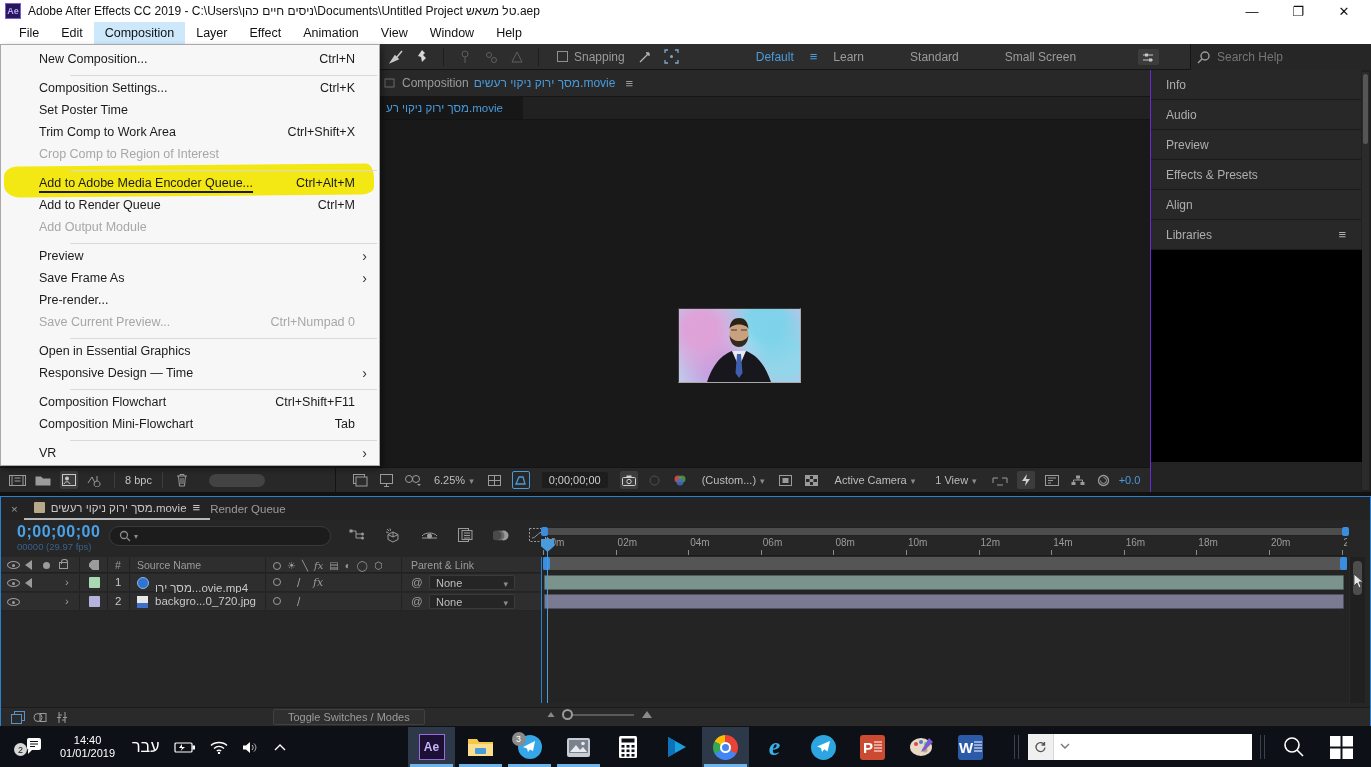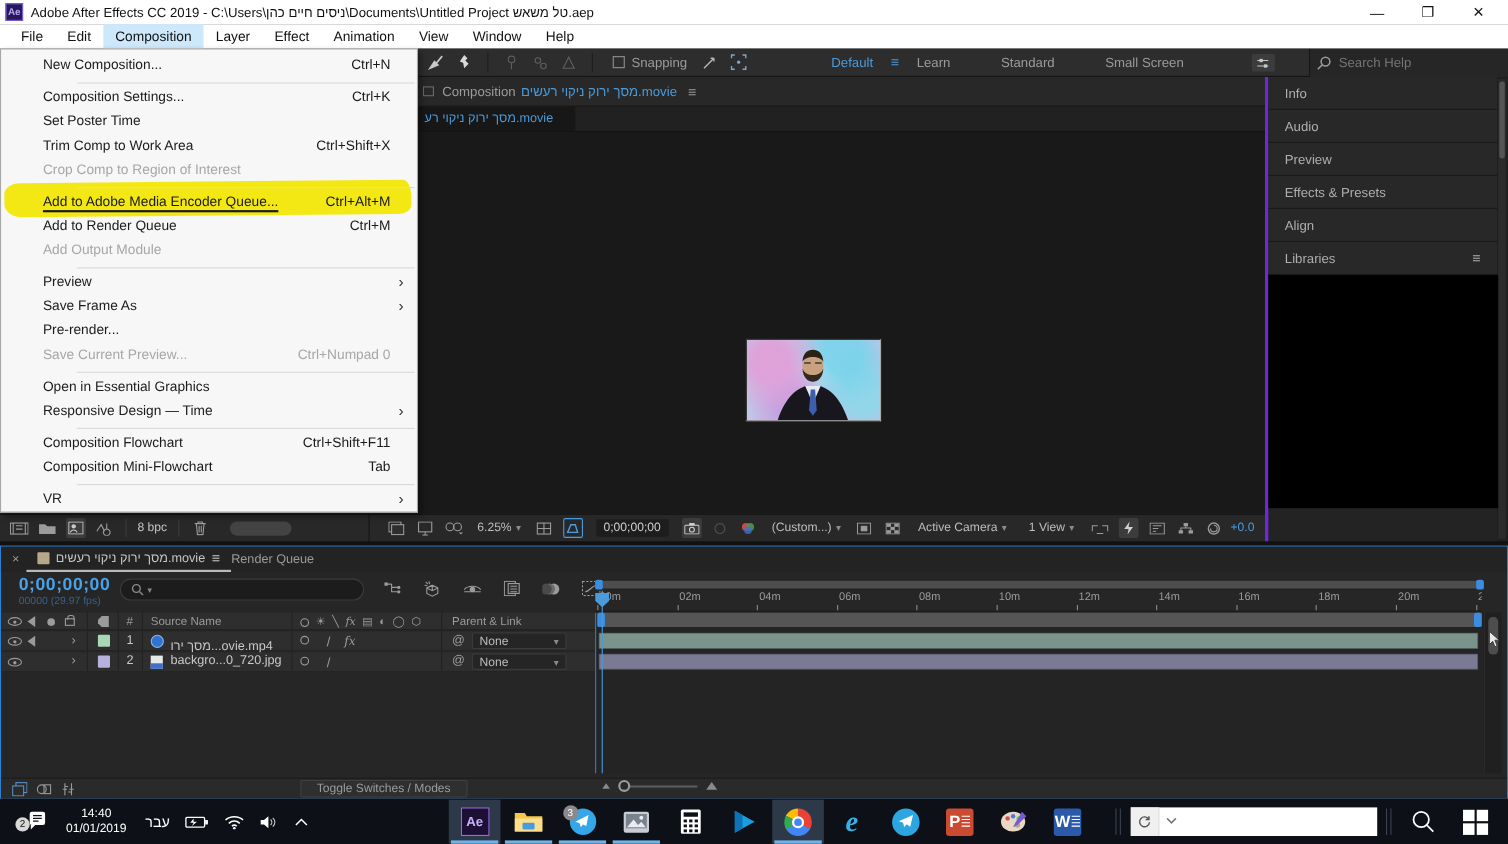--- a/index.html
+++ b/index.html
@@ -32,21 +32,21 @@
 .subtab-row{height:23px;background:#212121;border-bottom:1px solid #141414;display:flex}
 .subtab{width:145px;background:#171717;color:#4a9bdc;font-size:11.5px;display:flex;align-items:center;padding:0 8px;white-space:nowrap;overflow:hidden}
 .viewer{position:absolute;left:0;top:50px;width:772px;height:347px;background:#191919}
 .thumb{position:absolute;left:300px;top:188px;width:123px;height:75px;border-top:1px solid #3a3a3a;border-left:1px solid #3a3a3a;border-right:1px solid #a8a8a8;border-bottom:1px solid #a8a8a8;background:
  radial-gradient(circle at 18% 28%,rgba(224,160,216,.95) 0 14%,rgba(224,160,216,0) 42%),
  radial-gradient(circle at 72% 18%,rgba(120,212,234,.9) 0 16%,rgba(120,212,234,0) 44%),
  radial-gradient(circle at 88% 68%,rgba(140,216,234,.9) 0 14%,rgba(140,216,234,0) 40%),
  radial-gradient(circle at 35% 82%,rgba(196,160,224,.95) 0 16%,rgba(196,160,224,0) 44%),
  radial-gradient(circle at 55% 45%,rgba(238,232,246,.9) 0 9%,rgba(238,232,246,0) 34%),
  linear-gradient(135deg,#b6d4ec,#d6b6e4)}
-.right-panel{left:1150px;top:70px;width:211px;height:422px;background:#232323;border-left:3px solid #6d28d9}
+.right-panel{left:1150px;top:70px;width:211px;height:422px;background:#232323;border-left:1px solid #6d28d9}
 .rp-row{height:30px;background:#282828;border-bottom:1px solid #1a1a1a;display:flex;align-items:center;padding:0 15px;color:#aeaeae;font-size:12px}
 .rp-black{position:absolute;left:0;top:180px;width:211px;height:212px;background:#000}
 .rp-scroll{left:1362px;top:72px;width:7px;height:418px;background:#2b2b2b}
 .rp-thumb{position:absolute;left:1px;top:2px;width:5px;height:70px;background:#555;border-radius:3px}
 
 .bottombar{left:0;top:467px;width:1150px;height:25px;background:#282828;border-top:1px solid #141414;display:flex;align-items:center;color:#9b9b9b;font-size:11px;z-index:5}
 .bpc{border-left:1px solid #3c3c3c;border-right:1px solid #3c3c3c;padding:2px 10px;margin:0 6px;color:#c3c3c3}
 .pill{width:56px;height:13px;border-radius:7px;background:#434343;margin-left:14px}
 .dd{display:flex;align-items:flex-end;gap:4px;color:#bdbdbd;white-space:nowrap}
 .dd .car{font-size:9px;color:#8a8a8a}
@@ -820,21 +820,21 @@
           <rect x="5" y="1" width="14" height="12" rx="2" fill="#fff"></rect>
           <path d="M8 4.5 H16 M8 7 H16 M8 9.5 H13" stroke="#0d1117"></path>
           <path d="M6 13 L6 17 L10 13" fill="#fff"></path>
         </svg>
       <div style="position:absolute;left:-8px;top:6px;width:13px;height:13px;border-radius:50%;background:#d8d8d8;color:#111;font-size:9px;display:flex;align-items:center;justify-content:center">2</div>
     </div>
     <div class="clock">
       <div>14:40</div>
       <div>01/01/2019</div>
     </div>
-    <div class="ticon" style="font-size:13px">עבר</div>
+    <div class="ticon" style="font-size:16px">עבר</div>
     <div class="ticon">
       <svg width="22" height="12">
           <rect x="1" y="2" width="17" height="9" rx="1" fill="none" stroke="#fff" stroke-width="1.2"></rect>
           <rect x="18.5" y="4.5" width="2.5" height="4" fill="#fff"></rect>
           <path d="M8 3 L5 7 H8 L6.5 10 L11 6 H8 Z" fill="#fff"></path>
         </svg>
     </div>
     <div class="ticon">
       <svg width="18" height="13">
           <path d="M1 4.5 C5 0.5 13 0.5 17 4.5 M4 7.5 C7 4.8 11 4.8 14 7.5 M6.8 10 C8.2 8.9 9.8 8.9 11.2 10" stroke="#fff" fill="none" stroke-width="1.4"></path>

